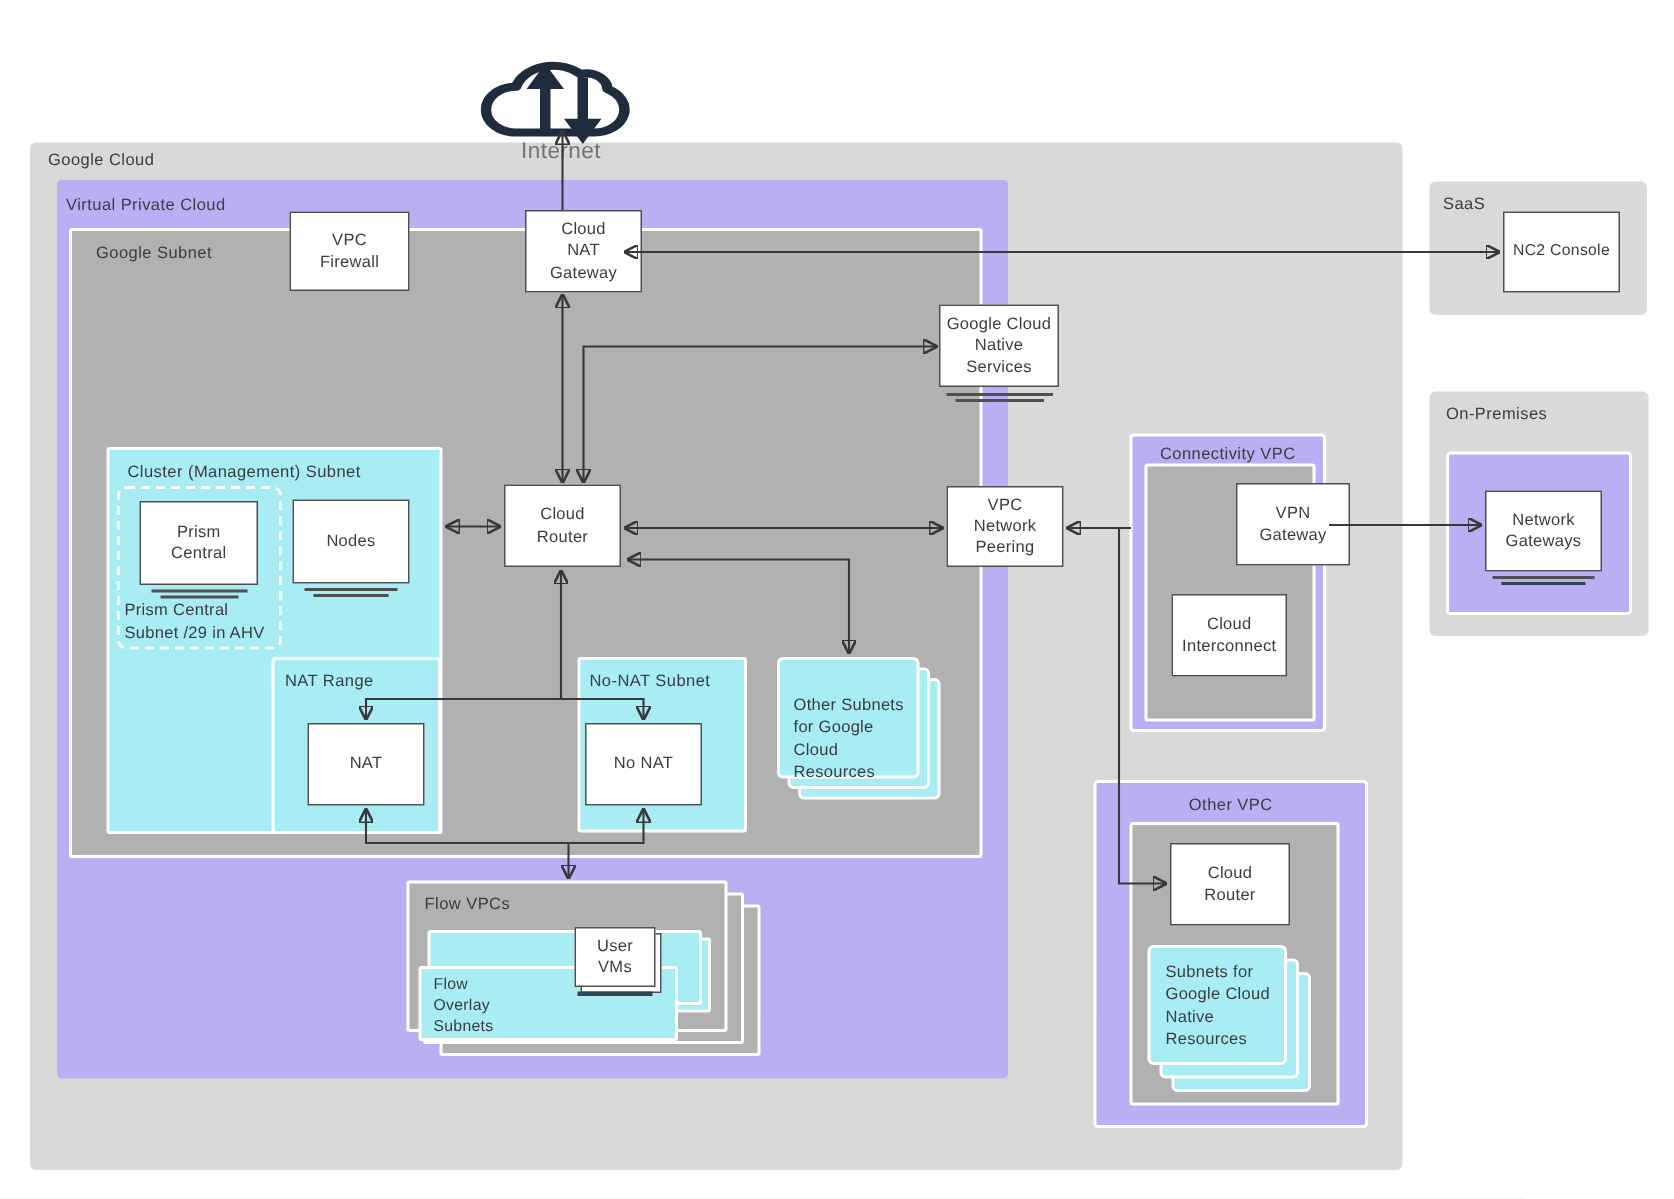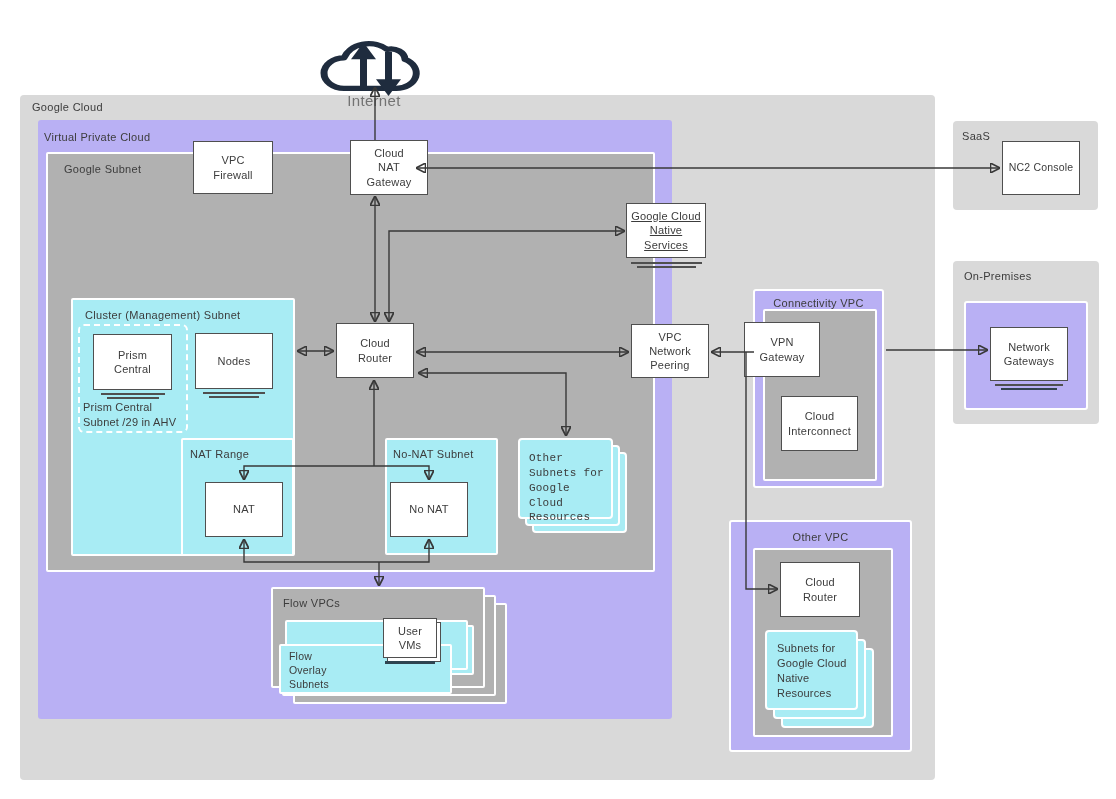--- a/index.html
+++ b/index.html
@@ -76,21 +76,21 @@
   <div class="abs fill-cyan bw" style="left:181px;top:438px;width:113px;height:118px;">
     <div class="container-label abs" style="left:7px;top:8px;">NAT Range</div>
   </div>
   <div class="abs fill-cyan bw" style="left:385px;top:438px;width:113px;height:117px;">
     <div class="container-label abs" style="left:6px;top:8px;">No-NAT Subnet</div>
   </div>
 
   <div class="abs fill-cyan bw" style="left:532px;top:452px;width:95px;height:81px;border-radius:4px;"></div>
   <div class="abs fill-cyan bw" style="left:525px;top:445px;width:95px;height:81px;border-radius:4px;"></div>
   <div class="abs fill-cyan bw" style="left:518px;top:438px;width:95px;height:81px;border-radius:4px;">
-    <div class="stacktext" style="left:9px;top:11px;width:78px;font-family:Liberation Mono, monospace;">Other Subnets for Google Cloud Resources</div>
+    <div class="stacktext" style="left:9px;top:23px;width:78px;">Other Subnets for Google Cloud Resources</div>
   </div>
 
   <div class="abs fill-gray bw" style="left:293px;top:603px;width:214px;height:101px;"></div>
   <div class="abs fill-gray bw" style="left:282px;top:595px;width:214px;height:101px;"></div>
   <div class="abs fill-gray bw" style="left:271px;top:587px;width:214px;height:101px;">
     <div class="container-label abs" style="left:10px;top:8px;">Flow VPCs</div>
   </div>
 
   <div class="abs fill-cyan bw" style="left:291px;top:625px;width:183px;height:50px;"></div>
   <div class="abs fill-cyan bw" style="left:285px;top:620px;width:183px;height:50px;"></div>
@@ -106,21 +106,21 @@
 
   <div class="node" style="left:193px;top:141px;width:80px;height:53px;">
     <span style="max-width:50px;">VPC Firewall</span>
   </div>
 
   <div class="node" style="left:336px;top:140px;width:78px;height:55px;margin-left:14px;">
     <span style="max-width:52px;">Cloud NAT Gateway</span>
   </div>
 
   <div class="node" style="left:626px;top:203px;width:80px;height:55px;">
-    <span style="max-width:72px;text-decoration:underline;">Google Cloud Native Services</span>
+    <span style="max-width:72px;">Google Cloud Native Services</span>
   </div>
   <div class="sline" style="left:631px;top:262px;width:71px;"></div>
   <div class="sline" style="left:637px;top:266px;width:59px;"></div>
 
   <div class="node" style="left:336px;top:323px;width:78px;height:55px;">
     <span style="max-width:42px;">Cloud Router</span>
   </div>
 
   <div class="node" style="left:631px;top:324px;width:78px;height:54px;">
     <span style="max-width:52px;">VPC Network Peering</span>
@@ -145,21 +145,21 @@
   <div class="node" style="left:390px;top:482px;width:78px;height:55px;">
     <span>No NAT</span>
   </div>
 
   <div class="node" style="left:387px;top:622px;width:54px;height:40px;"></div>
   <div class="node" style="left:383px;top:618px;width:54px;height:40px;border-width:1.5px;">
     <span style="max-width:30px;">User VMs</span>
   </div>
   <div class="sline" style="left:385px;top:661px;width:50px;height:3px;background:#2f4450;"></div>
 
-  <div class="node" style="left:744px;top:322px;width:76px;height:55px;">
+  <div class="node" style="left:824px;top:322px;width:76px;height:55px;">
     <span style="max-width:52px;">VPN Gateway</span>
   </div>
 
   <div class="node" style="left:781px;top:396px;width:77px;height:55px;">
     <span style="max-width:74px;">Cloud Interconnect</span>
   </div>
 
   <div class="node" style="left:1002px;top:141px;width:78px;height:54px;font-size:10.5px;">
     <span>NC2 Console</span>
   </div>

